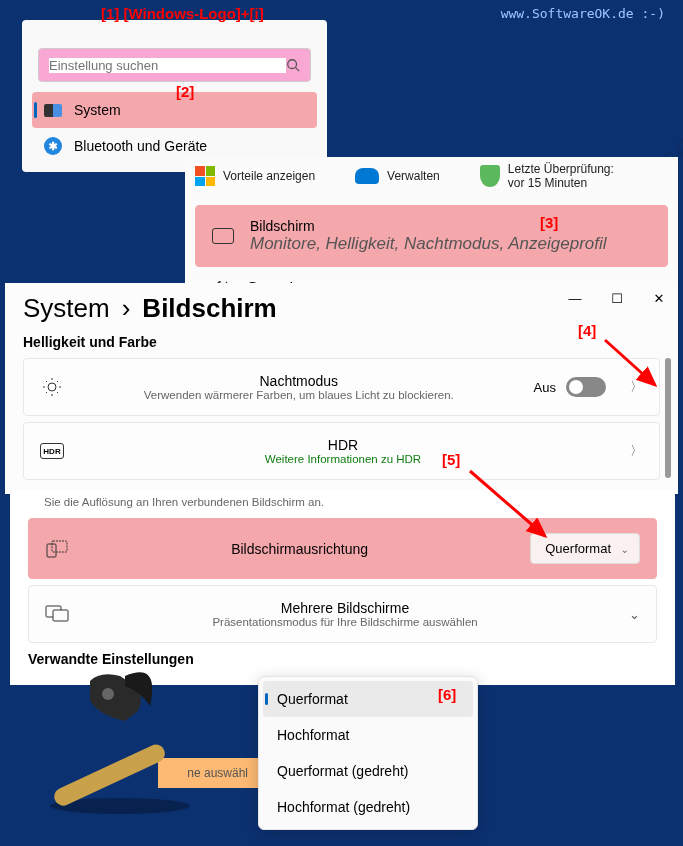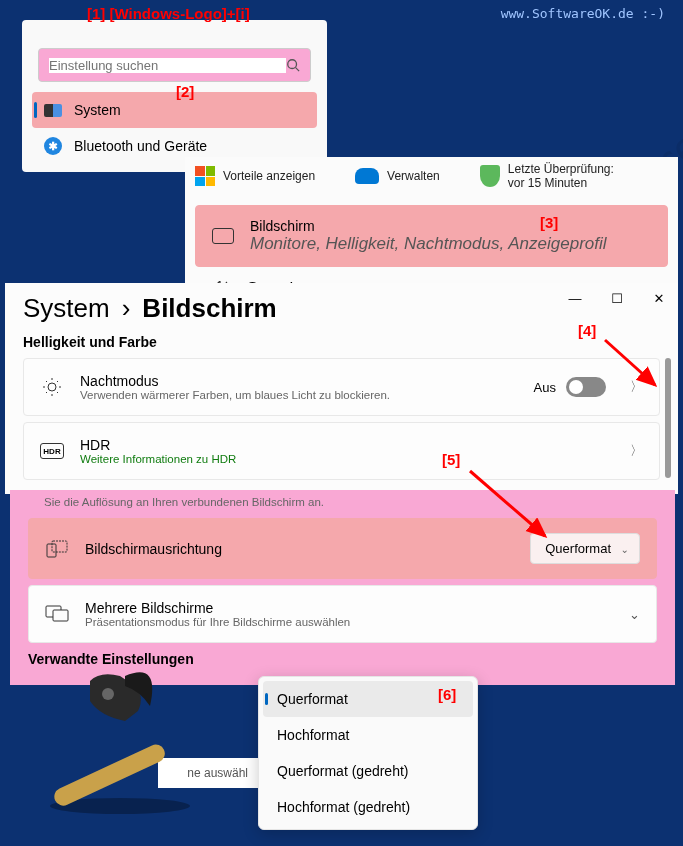--- a/index.html
+++ b/index.html
@@ -1,21 +1,21 @@
 <!DOCTYPE html>
 <html><head>
   <meta charset="utf-8">
   <style>
     * { margin: 0; padding: 0; box-sizing: border-box; font-family: 'Segoe UI', sans-serif; }
     body { background: #0c3171; width: 683px; height: 846px; position: relative; overflow: hidden; }
 
     
     .panel1 { position: absolute; top: 20px; left: 22px; width: 305px; background: #f9f9f9; border-radius: 4px; padding: 8px 10px 8px; }
     .annot { position: absolute; color: #ff0000; font-weight: bold; font-size: 15px; z-index: 100; }
-    .annot1 { top: 5px; left: 66px; padding-left: 21px; }
+    .annot1 { top: 5px; left: 80px; padding-left: 21px; }
     .search-box { background: #f9a8d4; border: 1px solid #ccc; border-radius: 4px; height: 34px; margin: 20px 6px 10px; display: flex; align-items: center; padding: 0 10px; }
     .search-box input { border: none; flex: 1; outline: none; font-size: 13px; }
     .search-icon-svg { width: 14px; height: 14px; }
     .nav-item { display: flex; align-items: center; height: 36px; padding: 0 12px; border-radius: 4px; font-size: 14px; gap: 12px; position: relative; }
     .nav-item.active { background: #f5a8ac; }
     .nav-item.active::before { content: ''; position: absolute; left: 2px; top: 10px; bottom: 10px; width: 3px; background: #0067c0; border-radius: 2px; }
     .annot2 { top: 83px; left: 176px; }
     .sys-icon { width: 18px; height: 13px; background: linear-gradient(to right, #333 50%, #4a90e2 50%); border-radius: 2px; }
     .bt-icon { width: 18px; height: 18px; background: #2086e0; border-radius: 50%; display: flex; align-items: center; justify-content: center; color: #fff; font-size: 11px; font-weight: bold; }
 
@@ -39,47 +39,47 @@
 
     
     .panel3 { position: absolute; top: 283px; left: 5px; right: 5px; background: #fcfcfc; padding: 10px 18px 8px; }
     .win-controls { position: absolute; top: 8px; right: 12px; display: flex; gap: 28px; }
     .win-btn { width: 14px; height: 14px; display: flex; align-items: center; justify-content: center; font-size: 13px; }
     .breadcrumb { font-size: 26px; display: flex; gap: 12px; align-items: center; margin-bottom: 10px; }
     .bc-current { font-weight: 600; }
     .section-h { font-size: 14px; font-weight: 700; margin: 8px 0; }
     .setting-card { display: flex; align-items: center; padding: 14px 16px; border: 1px solid #e8e8e8; border-radius: 4px; margin-bottom: 6px; gap: 16px; background: #fdfdfd; }
     .card-icon { width: 24px; flex-shrink: 0; display:flex; align-items:center; justify-content:center;}
-    .card-text { flex: 1; }
+    .card-text { flex: 1; text-align: center; }
     .card-title { font-size: 14px; }
     .card-sub { font-size: 11.5px; color: #666; }
     .card-link { font-size: 11.5px; color: #107c10; font-weight: 500; }
     .toggle-wrap { display: flex; align-items: center; gap: 10px; font-size: 13px; }
     .toggle { width: 40px; height: 20px; background: #888; border-radius: 10px; position: relative; }
     .toggle::after { content:''; position:absolute; left:3px; top:3px; width:14px; height:14px; background:#fff; border-radius:50%; }
     .chevron { font-size: 13px; color: #555; margin-left: 8px; }
     .annot4 { top: 322px; left: 578px; }
     .annot5 { top: 451px; left: 442px; }
     .scrollbar { position: absolute; top: 358px; right: 12px; width: 6px; height: 120px; background: #999; border-radius: 3px; }
 
     
     .arrow { position: absolute; z-index: 50; }
     .arrow4 { top: 335px; left: 600px; width: 65px; height: 60px; }
     .arrow5 { top: 466px; left: 460px; width: 100px; height: 80px; }
 
     
-    .panel4 { position: absolute; top: 490px; left: 10px; right: 8px; background: #f9a8d4; padding: 0 18px 10px; }
+    .panel4 { position: absolute; top: 490px; left: 10px; right: 8px; background: #ffffff; padding: 0 18px 10px; }
     .trunc-text { font-size: 11.5px; color: #666; padding: 6px 16px 10px; }
     .setting-card.hl { background: #f5a8ac; border-color: #f5a8ac; }
     .dropdown-btn { background: #faf0f0; border: 1px solid #ddd; border-radius: 4px; padding: 7px 28px 7px 14px; font-size: 13px; position: relative; }
     .dropdown-arrow { position: absolute; right: 10px; top: 50%; transform: translateY(-50%); font-size: 10px; color: #666; }
 
     
     .panel5 { position: absolute; top: 676px; left: 258px; width: 220px; background: #fafafa; border: 1px solid #e5e5e5; border-radius: 6px; padding: 4px; box-shadow: 0 4px 16px rgba(0,0,0,0.2); }
-    .trunc-left { position: absolute; top: 758px; left: 158px; font-size: 12px; color: #555; background:#ffffff; padding: 8px 10px; width: 100px; text-align: right; }
+    .trunc-left { position: absolute; top: 758px; left: 158px; font-size: 12px; color: #555; background:#fdba74; padding: 8px 10px; width: 100px; text-align: right; }
     .dd-option { padding: 10px 14px; font-size: 14px; border-radius: 4px; position: relative; }
     .dd-option.selected { background: #eaeaea; }
     .dd-option.selected::before { content:''; position:absolute; left:2px; top:12px; bottom:12px; width:3px; background:#0067c0; border-radius:2px; }
     .annot6 { top: 686px; left: 438px; }
 
     
     .watermark { position: absolute; right: 18px; color: #a0c5ff; font-size: 13px; font-family: monospace; }
     .wm1 { top: 6px; } .wm2 { top: 268px; } .wm3 { top: 652px; } .wm4 { top: 672px; }
     .diag-wm { position: absolute; color: rgba(0,0,0,0.08); font-size: 40px; transform: rotate(-40deg); pointer-events: none; font-family: monospace; }
     .dwm1 { top: 140px; left: 510px; } .dwm2 { top: 380px; left: 260px; }

